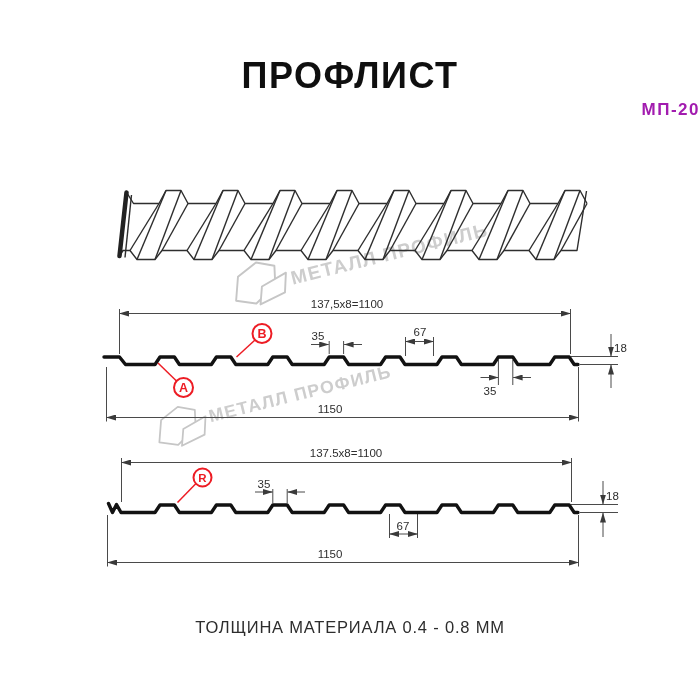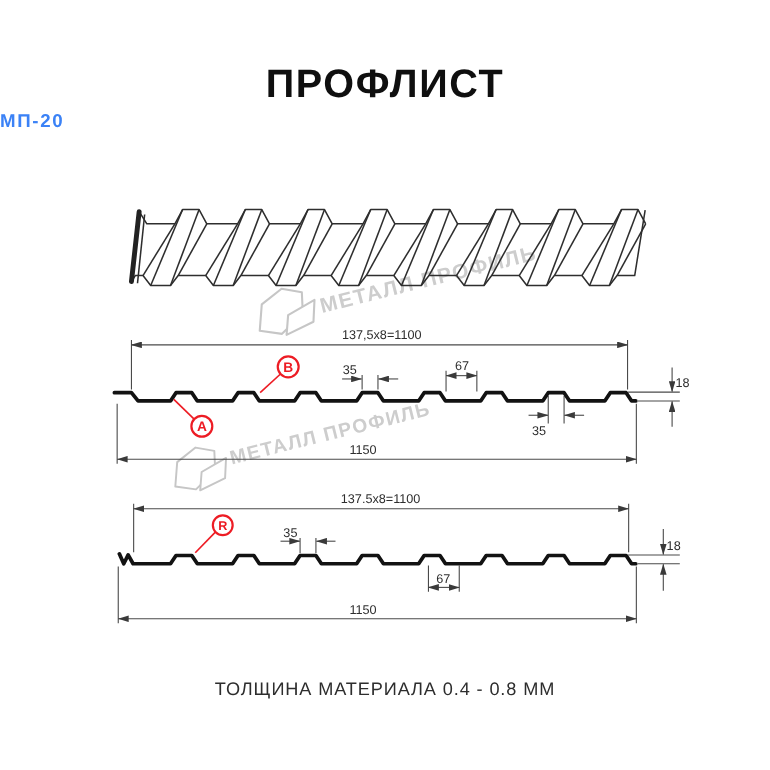--- a/index.html
+++ b/index.html
@@ -5,22 +5,22 @@
   html,body{margin:0;padding:0;}
   body{
     width:700px;height:700px;background:#ffffff;position:relative;overflow:hidden;
     font-family:"Liberation Sans","DejaVu Sans",sans-serif;
   }
   .title{
     position:absolute;top:58px;left:0;width:700px;text-align:center;
     font-size:36px;font-weight:700;letter-spacing:1.5px;color:#0f0f0f;line-height:1;
   }
   .subtitle{
-    position:absolute;top:101px;left:0;width:700px;text-align:left;
-    font-size:17px;font-weight:600;letter-spacing:1.5px;color:#3b82f6;line-height:1;
+    position:absolute;top:101px;left:0;width:700px;text-align:right;
+    font-size:17px;font-weight:600;letter-spacing:1.5px;color:#a21caf;line-height:1;
   }
   .footer{
     position:absolute;top:619px;left:0;width:700px;text-align:center;
     font-size:16.5px;font-weight:500;letter-spacing:0.8px;color:#2d2d2d;line-height:1;
   }
   svg{position:absolute;left:0;top:0;}
   .thin{stroke:#4a4a4a;stroke-width:1;fill:none;}
   .dim{stroke:#4a4a4a;stroke-width:1;fill:none;
        marker-start:url(#arr);marker-end:url(#arr);}
   .dimend{stroke:#4a4a4a;stroke-width:1;fill:none;marker-end:url(#arr);}

